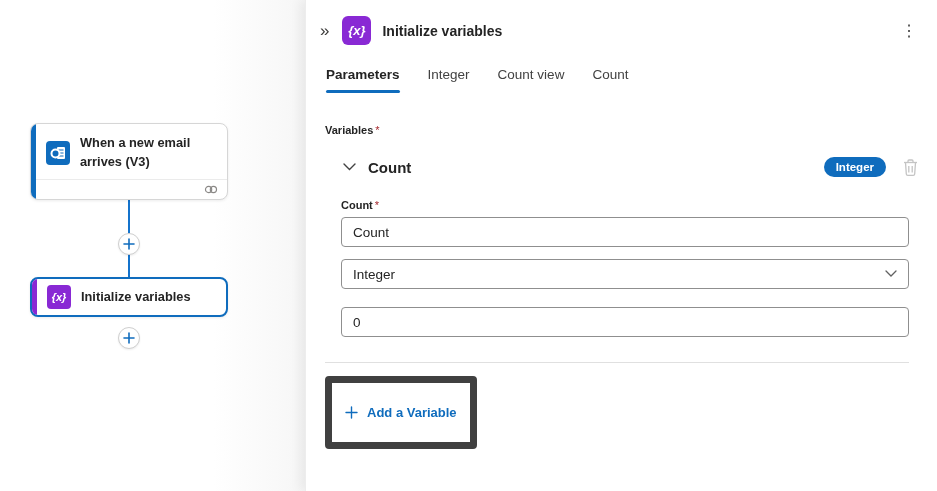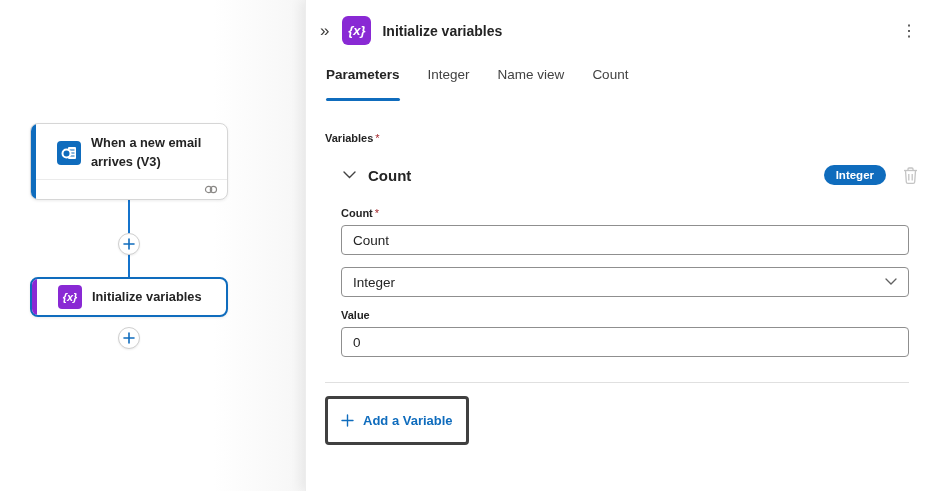--- a/index.html
+++ b/index.html
@@ -19,21 +19,21 @@
     position:absolute; left:30px; width:198px; background:#fff;
     border:1px solid #d6d6d6; border-radius:8px;
     box-shadow:0 1px 3px rgba(0,0,0,.08);
     display:flex; flex-direction:column; overflow:hidden;
   }
   .node .accent { position:absolute; left:0; top:0; bottom:0; width:5px; }
   .node-trigger { top:123px; height:77px; }
   .node-trigger .accent { background:#0f6cbd; }
   .node-action { top:277px; height:40px; border:2px solid #0f6cbd; }
   .node-action .accent { background:#8929d4; width:5px; }
-  .node-row { display:flex; align-items:center; gap:10px; padding:8px 10px 6px 26px; flex:1; }
+  .node-row { display:flex; align-items:center; gap:10px; padding:8px 10px 6px 15px; flex:1; }
   .node-title { font-size:12.8px; font-weight:700; line-height:1.45; color:#242424; }
   .node-icon {
     width:24px; height:24px; border-radius:4px; flex:0 0 24px;
     display:flex; align-items:center; justify-content:center;
   }
   .icon-outlook { background:#0f6cbd; }
   .icon-variables { background:#8929d4; color:#fff; font-size:11px; font-style:italic; font-weight:600; }
   .node-footer {
     height:20px; border-top:1px solid #ebebeb; display:flex;
     align-items:center; justify-content:flex-end; padding:0 9px;
@@ -58,21 +58,21 @@
   .collapse-btn { font-size:17px; color:#3b3a39; cursor:pointer; line-height:1; padding:2px; }
   .header-icon {
     width:29px; height:29px; border-radius:6px; background:#8929d4; color:#fff;
     display:flex; align-items:center; justify-content:center;
     font-size:13px; font-style:italic; font-weight:600;
   }
   .panel-title { font-size:14px; font-weight:700; color:#242424; }
   .more-btn { margin-left:auto; font-size:16px; color:#424242; cursor:pointer; padding:2px 6px; }
 
   .tabs { display:flex; gap:28px; margin:22px 0 0 20px; }
-  .tab { font-size:13.5px; color:#424242; padding-bottom:19px; position:relative; cursor:pointer; }
+  .tab { font-size:13.5px; color:#424242; padding-bottom:11px; position:relative; cursor:pointer; }
   .tab.active { font-weight:700; color:#242424; }
   .tab.active::after {
     content:""; position:absolute; left:0; right:0; bottom:0; height:3px;
     border-radius:3px; background:#0f6cbd;
   }
 
   .content { padding:31px 28px 0 19px; }
   .field-label { font-size:11px; font-weight:700; color:#242424; }
   .req { color:#a4262c; margin-left:2px; font-weight:400; }
 
@@ -92,22 +92,22 @@
   .text-input, .combo {
     margin-top:6px; width:100%; height:30px; border:1px solid #8f8f8f; border-radius:4px;
     font-family:"Liberation Sans", sans-serif; font-size:13.5px; color:#242424;
     padding:0 11px; background:#fff; outline:none;
   }
   .combo { display:flex; align-items:center; justify-content:space-between; cursor:pointer; }
 
   .divider { border-top:1px solid #e0e0e0; margin-top:25px; }
   .add-btn {
     margin-top:13px; display:inline-flex; align-items:center; gap:9px;
-    border:3px solid #404040; border-radius:4px; background:#fff; cursor:pointer;
-    padding:14px 13px; color:#0f6cbd; font-size:13px; font-weight:700;
+    border:7px solid #404040; border-radius:4px; background:#fff; cursor:pointer;
+    padding:22px 13px; color:#0f6cbd; font-size:13px; font-weight:700;
     font-family:"Liberation Sans", sans-serif;
   }
 </style>
 </head>
 <body>
 
 <div class="canvas">
 
   <div class="connector-line"></div>
 
@@ -161,21 +161,21 @@
   <div class="panel-header">
     <span class="collapse-btn">»</span>
     <span class="header-icon">{x}</span>
     <span class="panel-title">Initialize variables</span>
     <span class="more-btn">⋮</span>
   </div>
 
   <div class="tabs">
     <span class="tab active">Parameters</span>
     <span class="tab">Integer</span>
-    <span class="tab">Name view</span>
+    <span class="tab">Count view</span>
     <span class="tab">Count</span>
   </div>
 
   <div class="content">
 
     <div class="field-label">
       <span>Variables</span><span class="req">*</span>
     </div>
 
     <div class="variable-group">
@@ -212,23 +212,20 @@
           <span>Integer</span>
           <span style="display:flex;">
             <svg width="12" height="8" viewBox="0 0 12 8" fill="none">
               <path d="M1 1l5 5 5-5" stroke="#616161" stroke-width="1.3" stroke-linecap="round"></path>
             </svg>
           </span>
         </div>
       </div>
 
       <div class="form-field">
-        <div class="field-label">
-          <span>Value</span>
-        </div>
         <input class="text-input" type="text" value="0" style="">
       </div>
 
     </div>
 
     <div class="divider"></div>
 
     <button class="add-btn">
       <svg width="13" height="13" viewBox="0 0 13 13">
         <path d="M6.5 1v11M1 6.5h11" stroke="#0f6cbd" stroke-width="1.4" stroke-linecap="round"></path>

